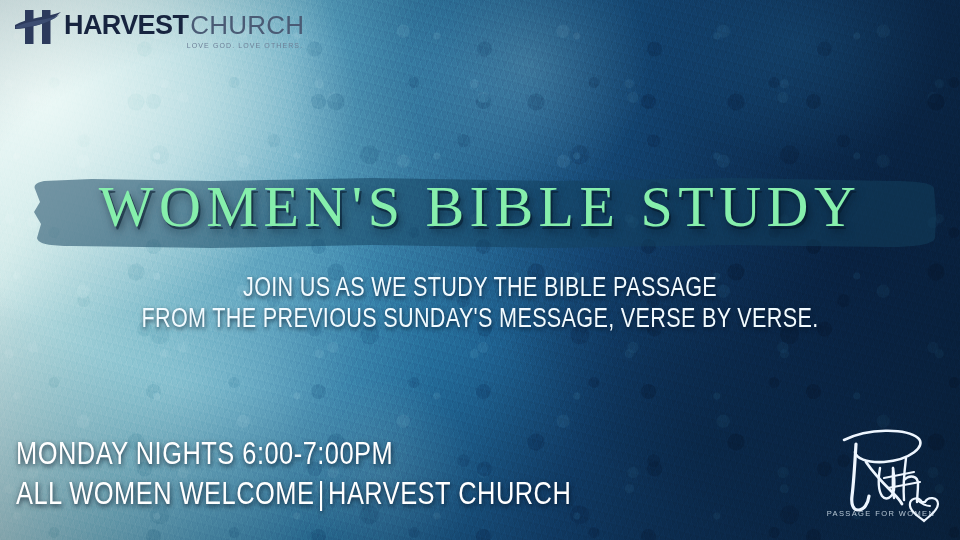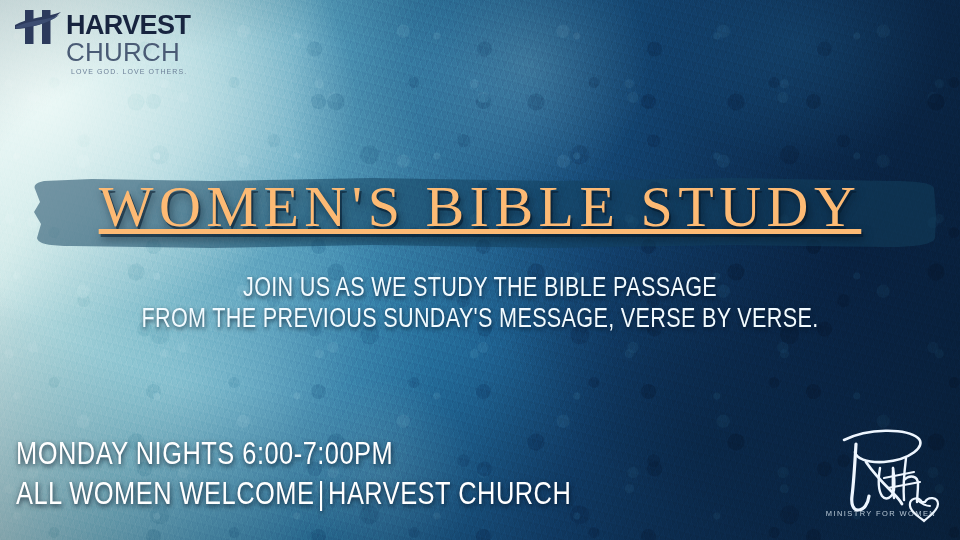--- a/index.html
+++ b/index.html
@@ -98,21 +98,20 @@
   .logo-mark { width: 48px; height: 42px; display: block; }
   .logo-words {
     margin-left: 2px;
     padding-top: 6px;
     line-height: 1;
   }
   .logo-wordrow {
     display: flex;
     align-items: baseline;
     white-space: nowrap;
-    flex-direction: column;
   }
   .logo-harvest {
     font-family: "Liberation Sans", sans-serif;
     font-weight: bold;
     font-size: 27px;
     letter-spacing: -0.6px;
     color: #17243f;
   }
   .logo-church {
     font-family: "Liberation Sans", sans-serif;
@@ -151,26 +150,25 @@
   .title {
     position: absolute;
     left: 0; right: 0;
     top: 178px;
     z-index: 5;
     text-align: center;
     font-family: "Liberation Serif", "DejaVu Serif", serif;
     font-size: 58px;
     line-height: 1;
     letter-spacing: 5.5px;
-    color: #fdba74;
+    color: #86efac;
     text-shadow:
       2px 3px 0 rgba(6,24,42,0.55),
       3px 5px 9px rgba(4,16,30,0.55);
     white-space: nowrap;
-    text-decoration: underline;
   }
 
   
   .subtitle {
     position: absolute;
     left: 0; right: 0;
     top: 272px;
     z-index: 5;
     text-align: center;
     color: #f2fbff;
@@ -297,16 +295,16 @@
         <path d="M66 66 L 98 60" stroke-width="2.2"></path>
 
         <path d="M84 36 C 82 52, 81 66, 82 78" stroke-width="2.4"></path>
         <path d="M82 58 C 88 52, 96 54, 96 62 C 96 70, 95 76, 95 80" stroke-width="2.4"></path>
 
         <path d="M95 78 C 100 82, 104 84, 108 84" stroke-width="2"></path>
       </g>
 
       <path d="M100 80 C 96 74, 87 76, 88 84 C 89 91, 99 96, 102 99 C 106 95, 116 89, 116 82 C 116 75, 106 74, 103 80 Z" fill="none" stroke="#eef6ff" stroke-width="2.2"></path>
     </svg>
-    <div class="ruth-caption">MINISTRY FOR WOMEN</div>
+    <div class="ruth-caption">PASSAGE FOR WOMEN</div>
   </div>
 
 </div>
 
 </body></html>

